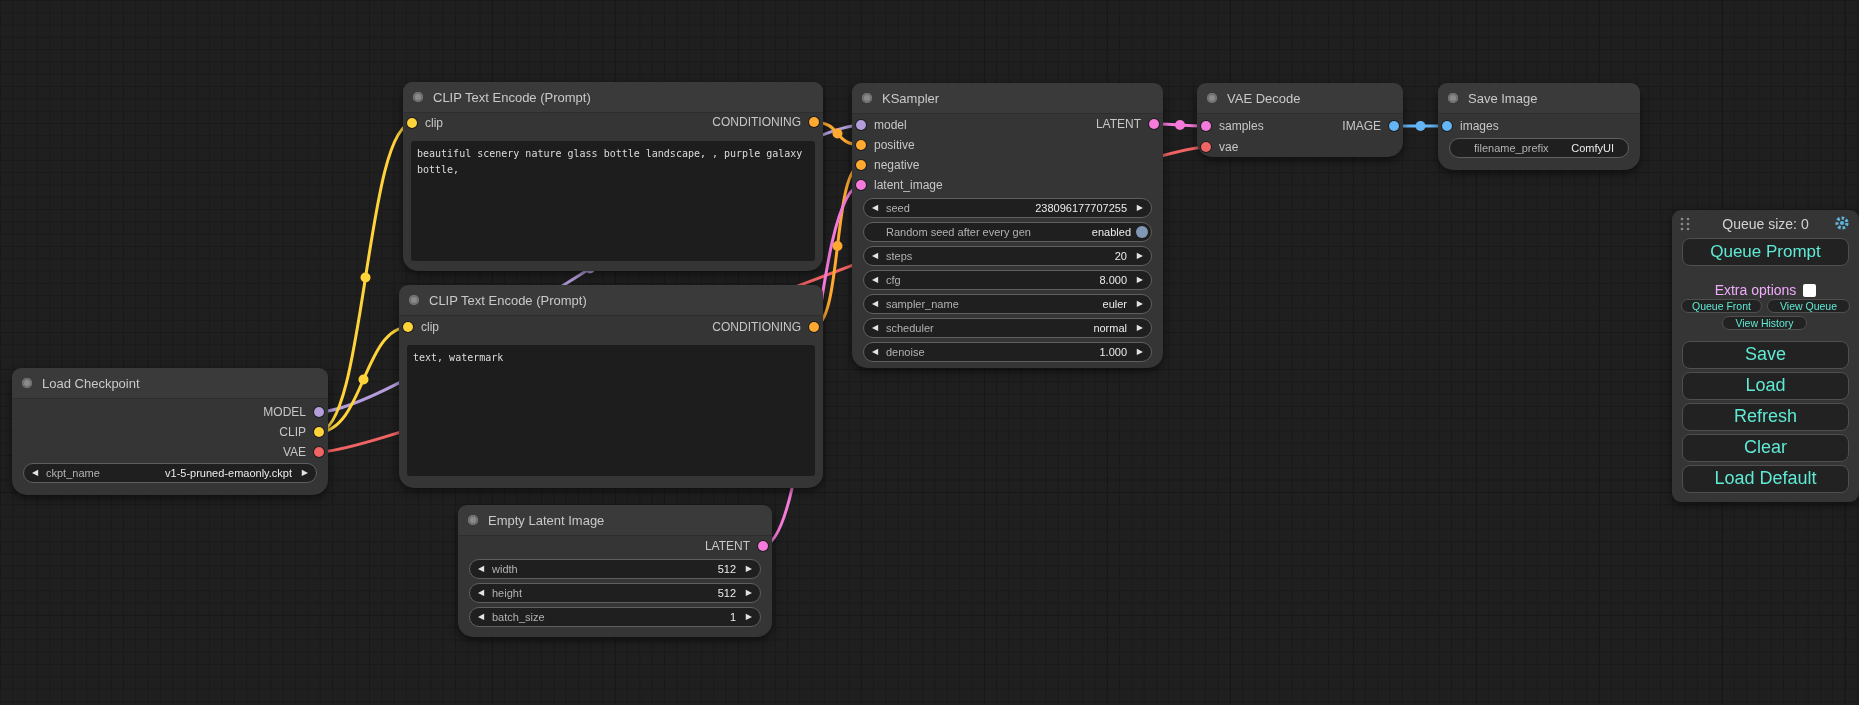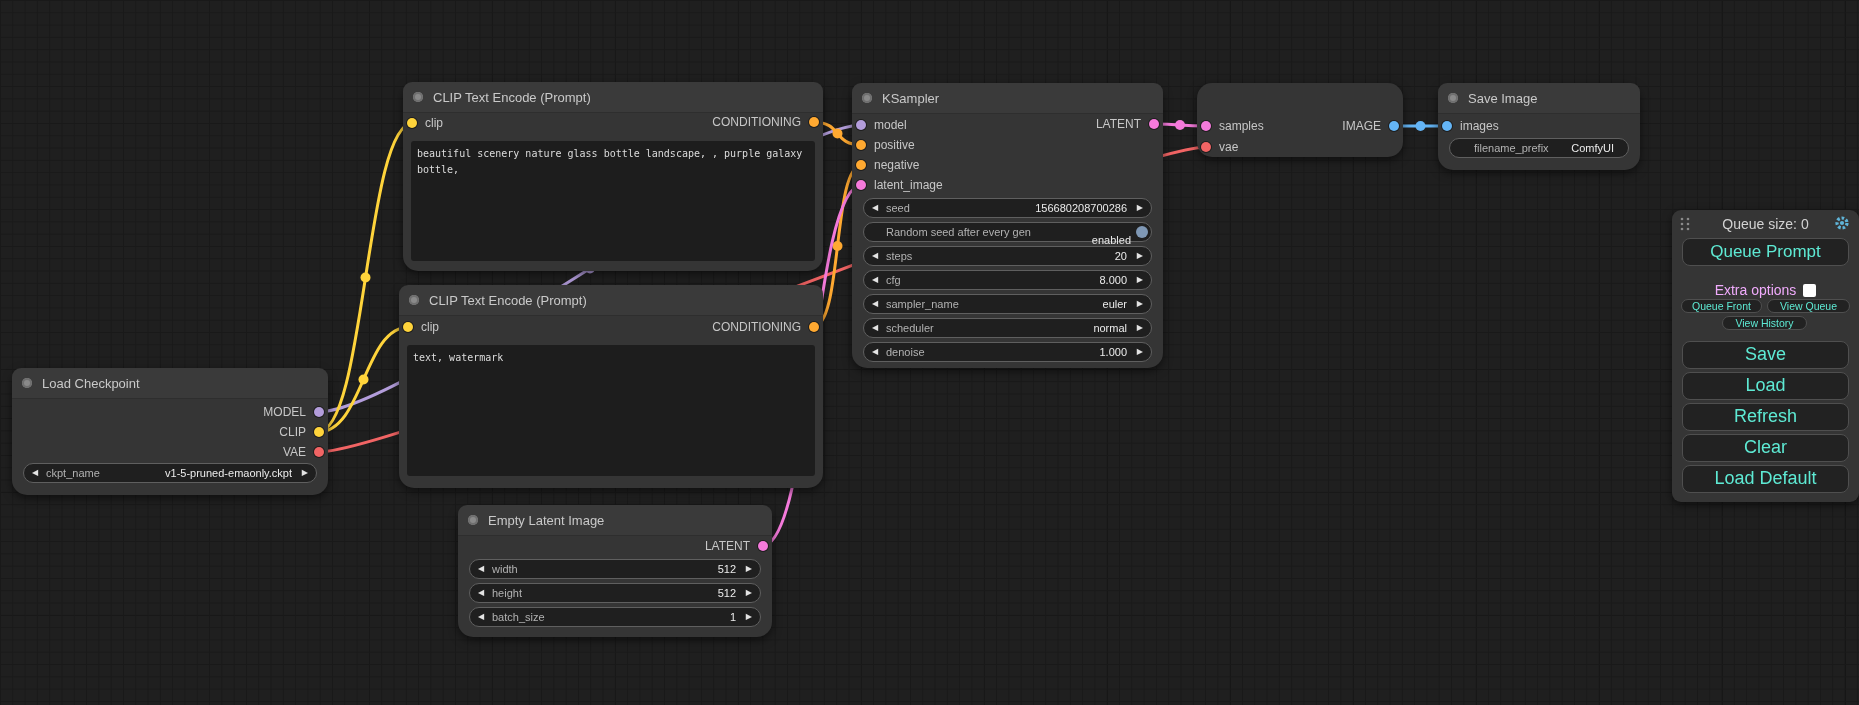--- a/index.html
+++ b/index.html
@@ -47,21 +47,21 @@
   }
   .widget .arrow-l{position:absolute;left:8px;top:0;font-size:8px;color:#e3e3e3;}
   .widget .arrow-r{position:absolute;right:8px;top:0;font-size:8px;color:#e3e3e3;}
   .widget .wlabel{position:absolute;left:22px;top:0;color:#b2b2b2;}
   .widget.noarrow .wlabel{left:24px;}
   .widget .wvalue{position:absolute;right:24px;top:0;color:#ebebeb;}
   .widget.noarrow .wvalue{right:14px;}
   .widget .toggle-dot{
     position:absolute;right:3px;top:3px;width:12px;height:12px;border-radius:50%;background:#7f98b5;
   }
-  .widget.toggle .wvalue{right:20px;margin-top:8px;}
+  .widget.toggle .wvalue{right:20px;}
   .prompt-text{
     position:absolute;left:8px;right:8px;background:#1d1d1d;border-radius:3px;
     font-family:"DejaVu Sans Mono",monospace;font-size:10px;line-height:1.55;color:#dcdcdc;
     padding:5px 6px;box-sizing:border-box;overflow:hidden;white-space:pre-wrap;word-break:break-word;
   }
   
   .queue-panel{
     position:absolute;left:1672px;top:210px;width:187px;height:292px;z-index:3;
     background:#353535;border-radius:9px;box-shadow:0 3px 10px rgba(0,0,0,.55);
   }
@@ -210,21 +210,21 @@
           <div>latent_image</div>
         </div>
         <div class="port out" style="top: 33px;">
           <div class="dot" style="background: rgb(245, 122, 219);"></div>
           <div>LATENT</div>
         </div>
         <div class="widget" style="top: 115px;">
           <div class="arrow-l">◀</div>
           <div class="arrow-r">▶</div>
           <div class="wlabel">seed</div>
-          <div class="wvalue">156680208700286</div>
+          <div class="wvalue">238096177707255</div>
         </div>
         <div class="widget toggle" style="top: 139px;">
           <div class="wlabel">Random seed after every gen</div>
           <div class="wvalue">enabled</div>
           <div class="toggle-dot" style="background: rgb(127, 152, 181);"></div>
         </div>
         <div class="widget" style="top: 163px;">
           <div class="arrow-l">◀</div>
           <div class="arrow-r">▶</div>
           <div class="wlabel">steps</div>
@@ -249,20 +249,24 @@
           <div class="wvalue">normal</div>
         </div>
         <div class="widget" style="top: 259px;">
           <div class="arrow-l">◀</div>
           <div class="arrow-r">▶</div>
           <div class="wlabel">denoise</div>
           <div class="wvalue">1.000</div>
         </div>
       </div>
       <div class="node" style="left: 1197px; top: 83px; width: 206px; height: 74px;">
+        <div class="node-header">
+          <div class="collapse-dot"></div>
+          <div class="node-title">VAE Decode</div>
+        </div>
         <div class="port in" style="top: 35px;">
           <div class="dot" style="background: rgb(245, 122, 219);"></div>
           <div>samples</div>
         </div>
         <div class="port in" style="top: 56px;">
           <div class="dot" style="background: rgb(241, 100, 100);"></div>
           <div>vae</div>
         </div>
         <div class="port out" style="top: 35px;">
           <div class="dot" style="background: rgb(100, 181, 246);"></div>

